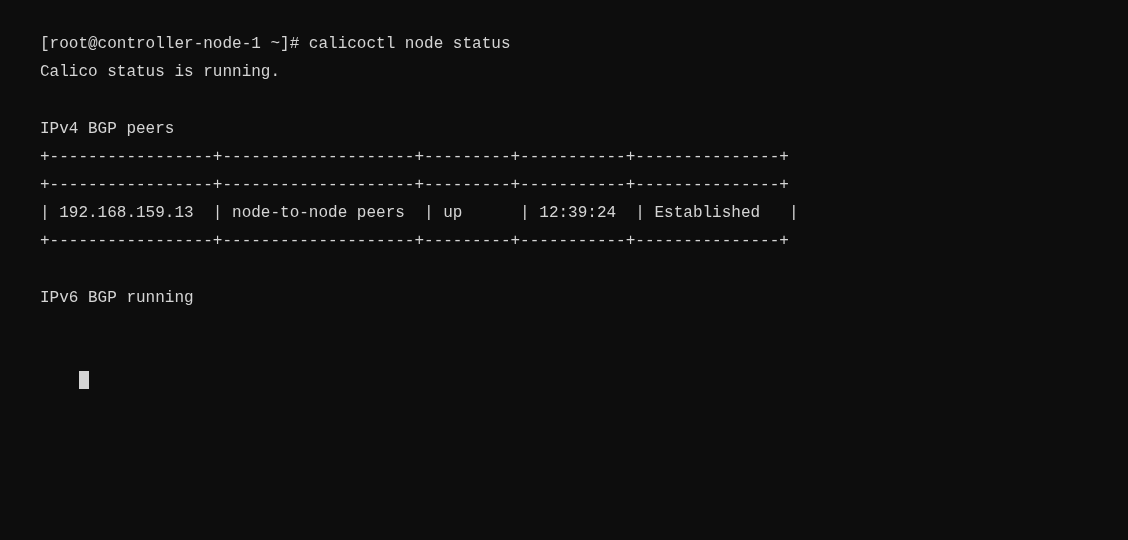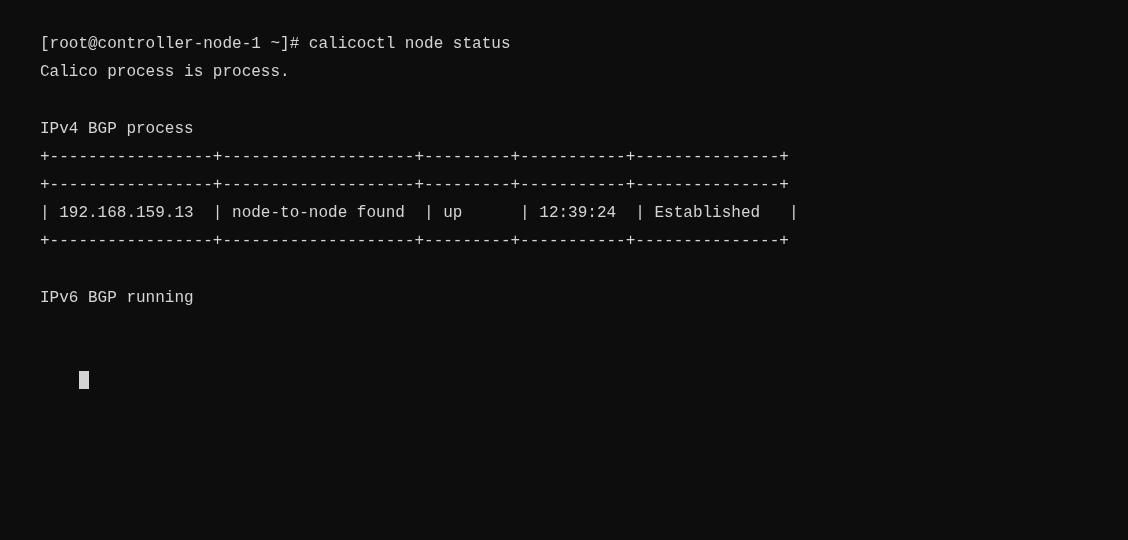--- a/index.html
+++ b/index.html
@@ -37,26 +37,26 @@
     .empty-line {
       display: block;
       height: 1.45em;
     }
   </style>
 </head>
 <body>
 
 <div>
   <span class="terminal-line">[root@controller-node-1 ~]# calicoctl node status</span>
-  <span class="terminal-line">Calico process is process.</span>
+  <span class="terminal-line">Calico status is running.</span>
   <span class="empty-line"></span>
-  <span class="terminal-line">IPv4 BGP process</span>
+  <span class="terminal-line">IPv4 BGP peers</span>
   <span class="terminal-line">+-----------------+--------------------+---------+-----------+---------------+</span>
   <span class="terminal-line">+-----------------+--------------------+---------+-----------+---------------+</span>
-  <span class="terminal-line">| 192.168.159.13  | node-to-node found  | up      | 12:39:24  | Established   |</span>
+  <span class="terminal-line">| 192.168.159.13  | node-to-node peers  | up      | 12:39:24  | Established   |</span>
   <span class="terminal-line">+-----------------+--------------------+---------+-----------+---------------+</span>
   <span class="empty-line"></span>
   <span class="terminal-line">IPv6 BGP running</span>
   <span class="empty-line"></span>
   <span class="terminal-line">
     <span class="cursor"></span>
   </span>
 </div>
 
 </body></html>

